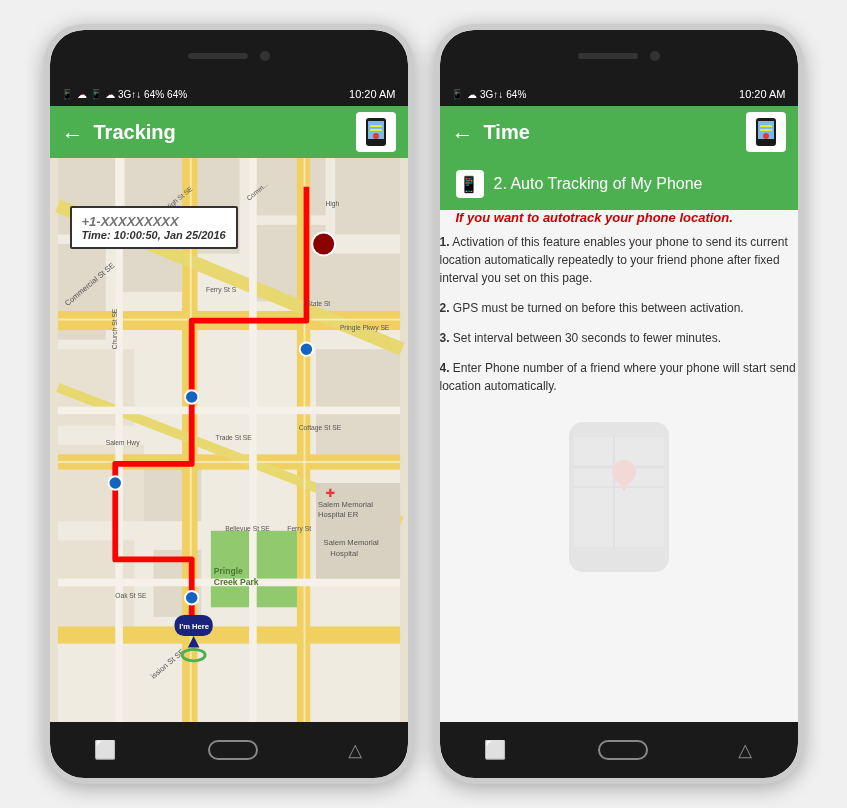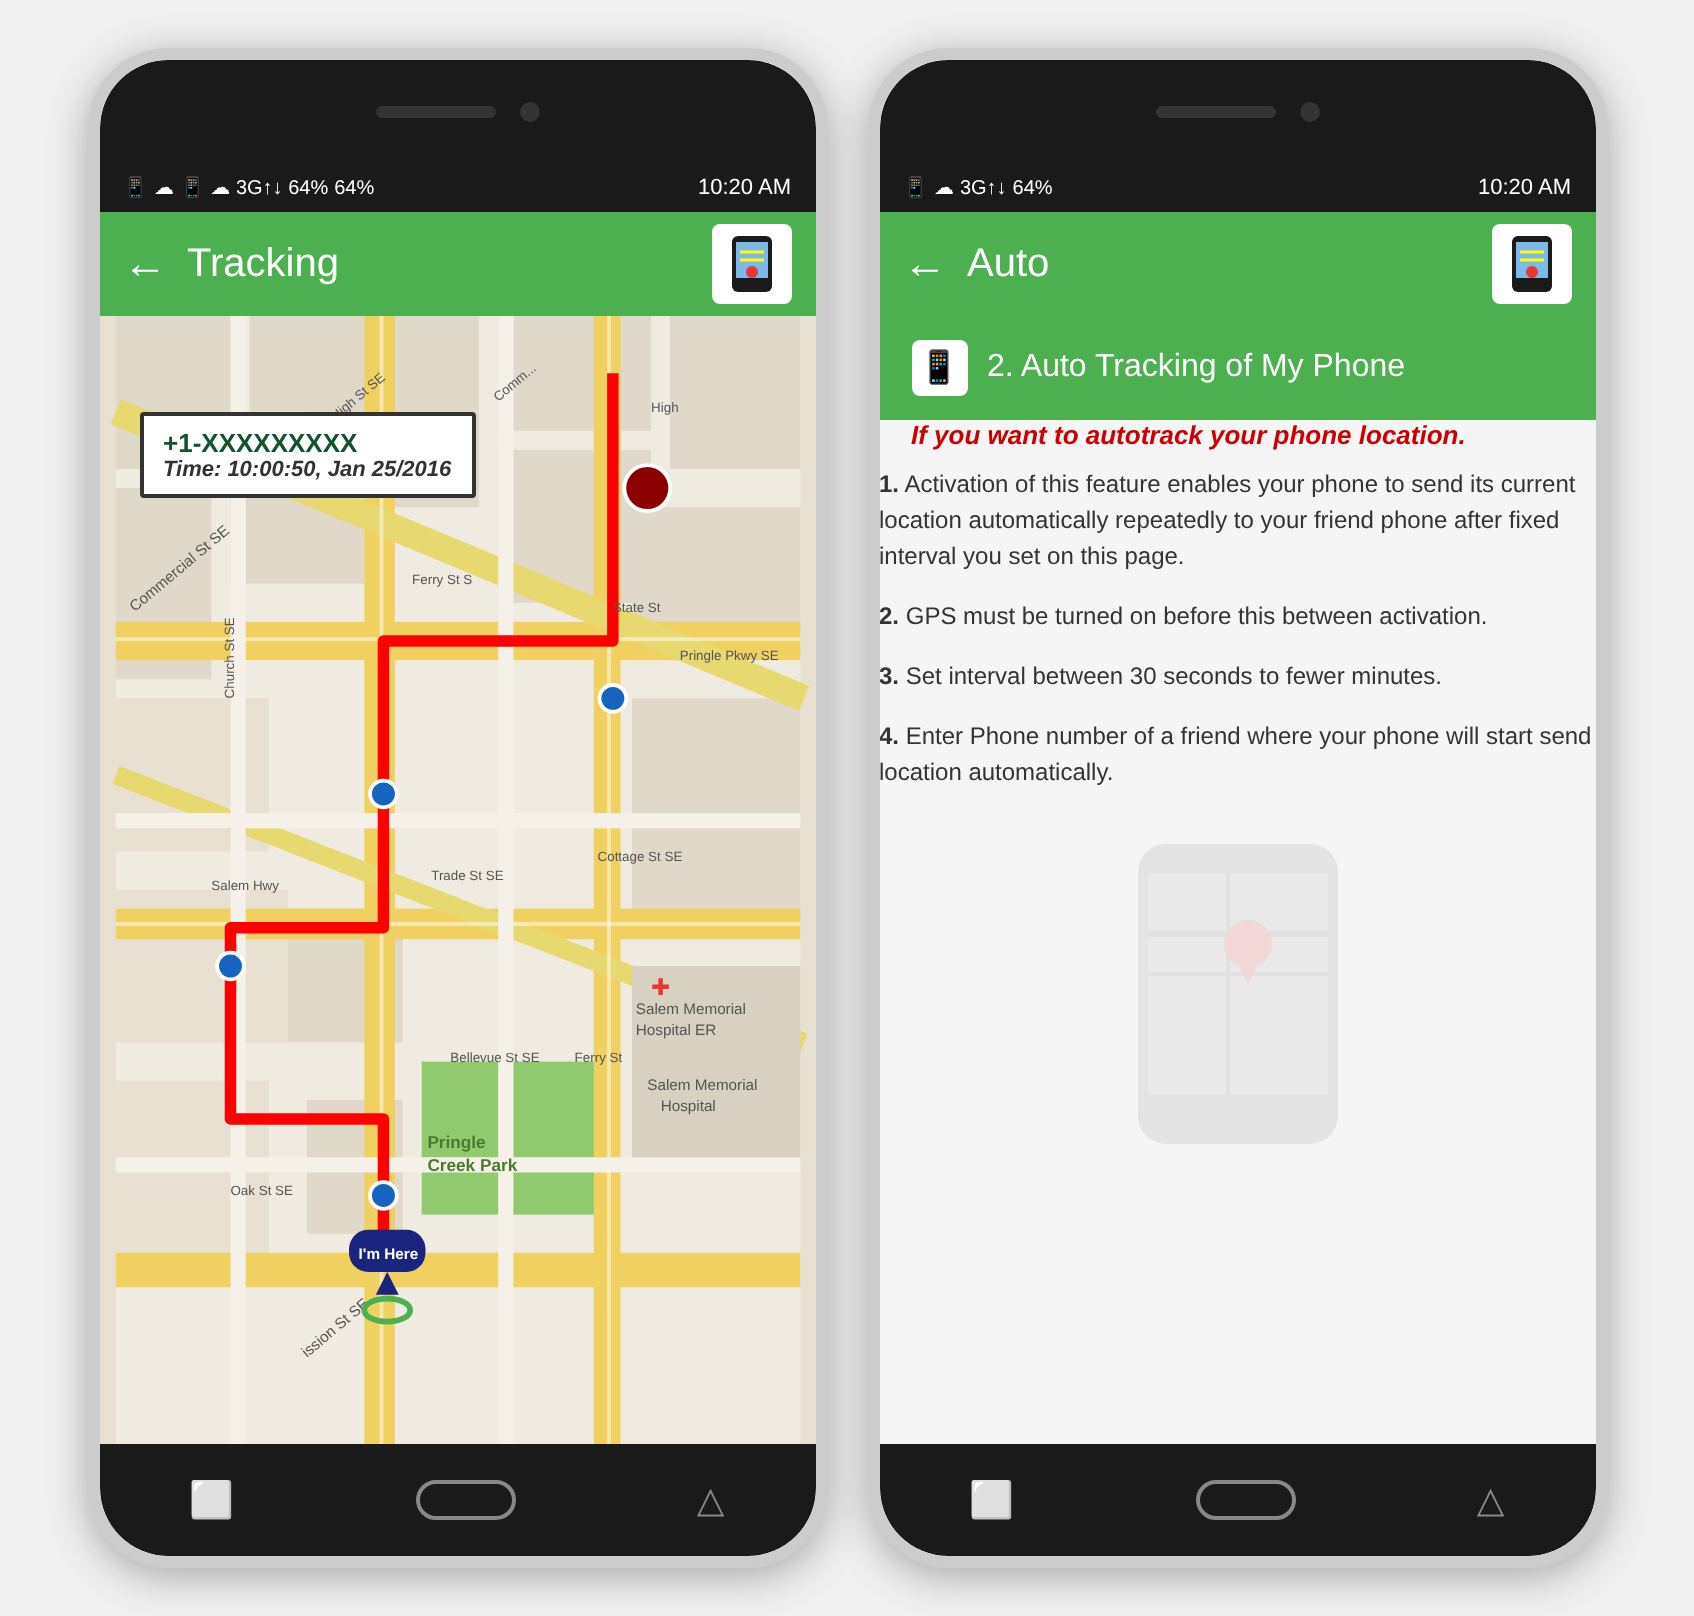--- a/index.html
+++ b/index.html
@@ -78,21 +78,21 @@
       height: 52px;
       display: flex;
       align-items: center;
       padding: 0 12px;
       gap: 10px;
       flex-shrink: 0;
     }
     .app-bar-title {
       color: #fff;
       font-size: 20px;
-      font-weight: normal;
+      font-weight: bold;
       flex: 1;
     }
     .back-arrow {
       color: #fff;
       font-size: 22px;
       font-weight: bold;
     }
     .app-icon {
       width: 40px;
       height: 40px;
@@ -134,23 +134,24 @@
       left: 20px;
       background: #fff;
       border: 2px solid #333;
       padding: 6px 10px;
       font-size: 12px;
       font-weight: bold;
       z-index: 10;
       border-radius: 2px;
     }
     .map-popup .phone-num {
-      color: #14532d;
+      color: #737373;
       font-weight: bold;
       font-size: 13px;
+      font-style: italic;
     }
     .map-popup .time-text {
       color: #333;
       font-style: italic;
       font-size: 11px;
     }
 
     
     .phone-bottom {
       background: #1a1a1a;
@@ -380,21 +381,21 @@
       <span>📱</span>
       <span>☁</span>
       <span>3G↑↓</span>
       <span>64%</span>
     </div>
     <span>10:20 AM</span>
   </div>
 
   <div class="app-bar">
     <span class="back-arrow">←</span>
-    <span class="app-bar-title">Auto</span>
+    <span class="app-bar-title">Time</span>
     <div class="app-icon">
       <svg width="32" height="32" viewBox="0 0 32 32">
         <rect x="6" y="2" width="20" height="28" rx="3" fill="#1a1a1a"></rect>
         <rect x="8" y="5" width="16" height="18" fill="#7CB9E8"></rect>
         <line x1="10" y1="10" x2="22" y2="10" stroke="#ff0" stroke-width="1.5"></line>
         <line x1="10" y1="14" x2="22" y2="14" stroke="#ff0" stroke-width="1.5"></line>
         <circle cx="16" cy="20" r="3" fill="#e53935"></circle>
       </svg>
     </div>
   </div>

